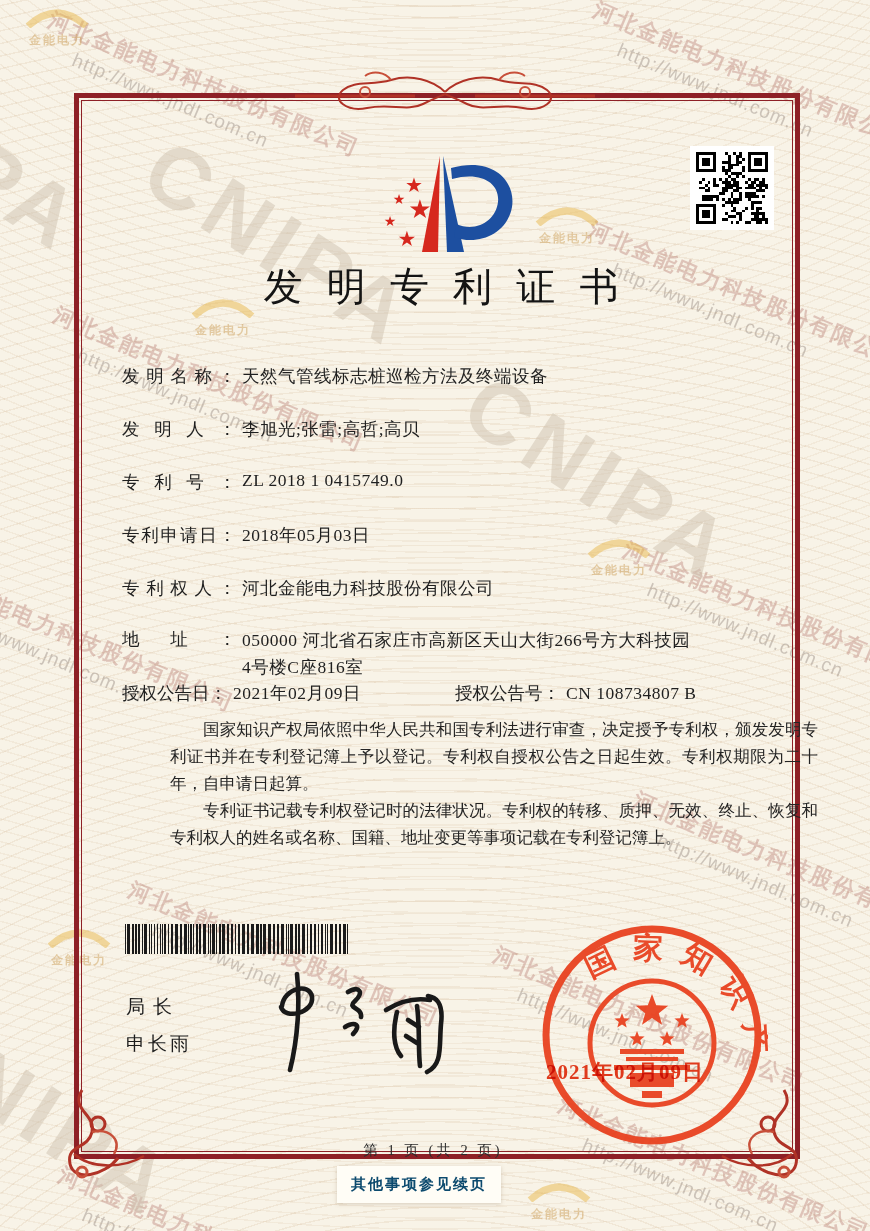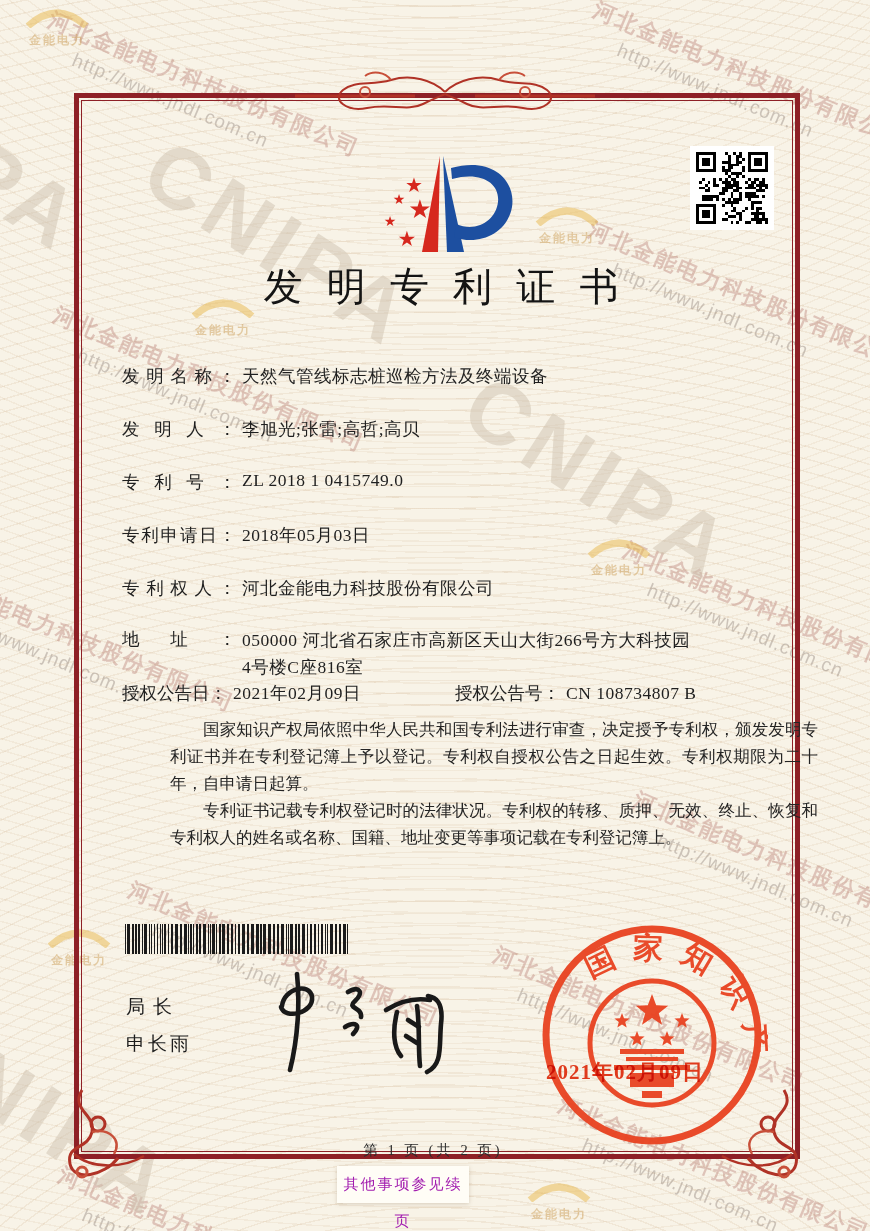--- a/index.html
+++ b/index.html
@@ -54,23 +54,23 @@
   .signer-name{position:absolute; left:126px; top:1031px; font-size:19px; letter-spacing:3px; color:#1c1c1c;}
   .signature{position:absolute; left:250px; top:966px; width:218px; height:110px;}
 
   .seal{position:absolute; left:536px; top:919px; width:232px; height:232px; z-index:5;
     mix-blend-mode:multiply; opacity:.95;}
   .seal-date{position:absolute; left:546px; top:1058px; z-index:6; font-size:21px; font-weight:bold;
     color:#df3a1c; letter-spacing:1px; mix-blend-mode:multiply;}
 
   .page-indicator{position:absolute; left:75px; width:716px; top:1121px; text-align:center;
     font-size:14.5px; letter-spacing:3px; color:#2c2c2c;margin-top:20px;}
-  .continuation{position:absolute; left:337px; top:1166px; width:132px; height:37px; z-index:4;
+  .continuation{position:absolute; left:337px; top:1166px; width:164px; height:37px; z-index:4;
     background:#fffdf6; box-shadow:0 1px 4px rgba(120,90,60,0.25); text-align:center;
-    line-height:37px; font-size:15px; letter-spacing:2px; color:#a21caf;}
+    line-height:37px; font-size:15px; letter-spacing:2px; color:#0c4a6e;font-weight:bold;}
 </style>
 </head>
 <body>
 
 <div class="page">
 
   <div class="wm-layer" id="wm-layer">
       <div class="wm-unit" style="left: 55px; top: 5px;">
         <div class="wm-co">河北金能电力科技股份有限公司</div>
         <div class="wm-url">http://www.jndl.com.cn</div>

